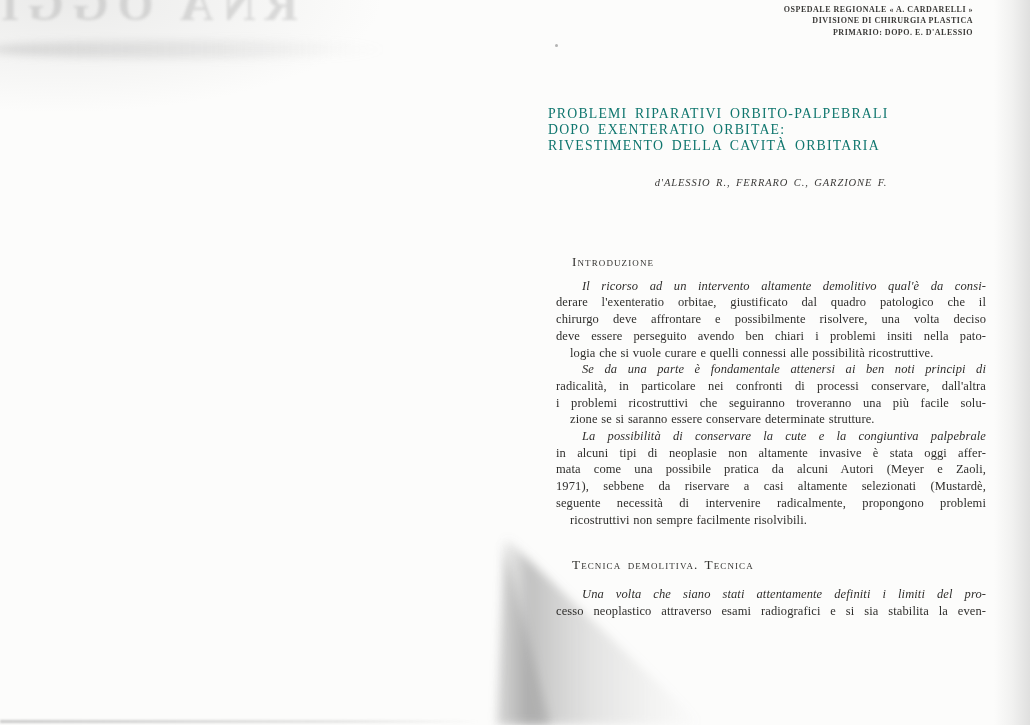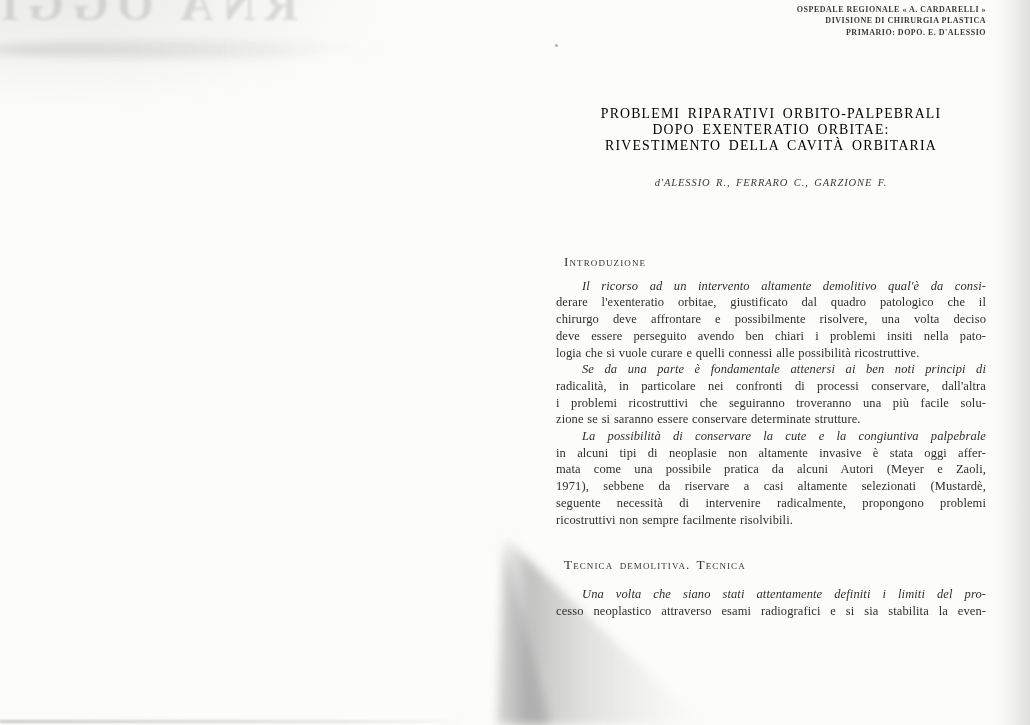--- a/index.html
+++ b/index.html
@@ -39,47 +39,47 @@
     pointer-events:none;
   }
   .bottom-edge-line{
     position:absolute;left:0;top:720px;width:480px;height:3px;
     background:linear-gradient(to right, rgba(110,110,110,0.35), rgba(130,130,130,0.18) 70%, transparent);
     filter:blur(1px);
   }
   .gutter-svg{position:absolute;left:390px;top:528px;pointer-events:none;}
   
   .header-block{
-    position:absolute;right:44px;top:4px;text-align:right;
+    position:absolute;right:57px;top:4px;text-align:right;
     font-size:8px;font-weight:700;letter-spacing:0.5px;line-height:11.4px;
     color:#3b3a38;
   }
   .title-block{
-    position:absolute;left:548px;top:106px;width:446px;text-align:center;
+    position:absolute;left:548px;top:106px;width:446px;text-align:left;
     font-size:13.8px;letter-spacing:1.2px;word-spacing:3px;line-height:15.8px;
-    color:#000000;
+    color:#0f766e;
   }
   .authors-line{
     position:absolute;left:548px;top:177px;width:446px;text-align:center;
     font-size:10.5px;letter-spacing:0.9px;word-spacing:2px;color:#3b3a38;font-style:italic;
   }
   .document-body{
     position:absolute;left:556px;top:254px;width:430px;
     font-size:12.5px;line-height:16.7px;letter-spacing:0.1px;word-spacing:0.5px;
   }
   .section-heading{
     font-variant-caps:small-caps;
     font-size:13.2px;letter-spacing:1.1px;word-spacing:2px;
-    color:#33322f;margin:0 0 7px 8px;
+    color:#33322f;margin:0 0 7px 16px;
   }
   .section-heading.later{margin-top:29px;margin-bottom:12px;}
   .para{margin:0;}
   .pline{text-align:justify;text-align-last:justify;min-height:16.7px;}
   .pline.first{text-indent:26px;font-style:italic;}
-  .pline.last{text-align-last:left;}
+  .pline.last{text-align-last:left;margin-left:14px;}
 </style>
 </head>
 <body>
 
 <div class="stage">
 
   <div class="corner-tint"></div>
   <div class="bleed-text">RNA OGGI</div>
   <div class="smudge"></div>
   <div class="speck"></div>

